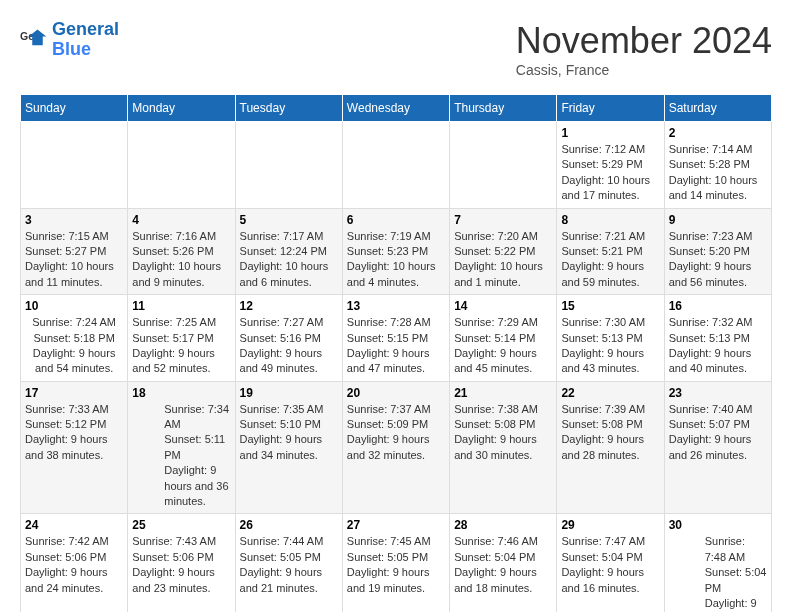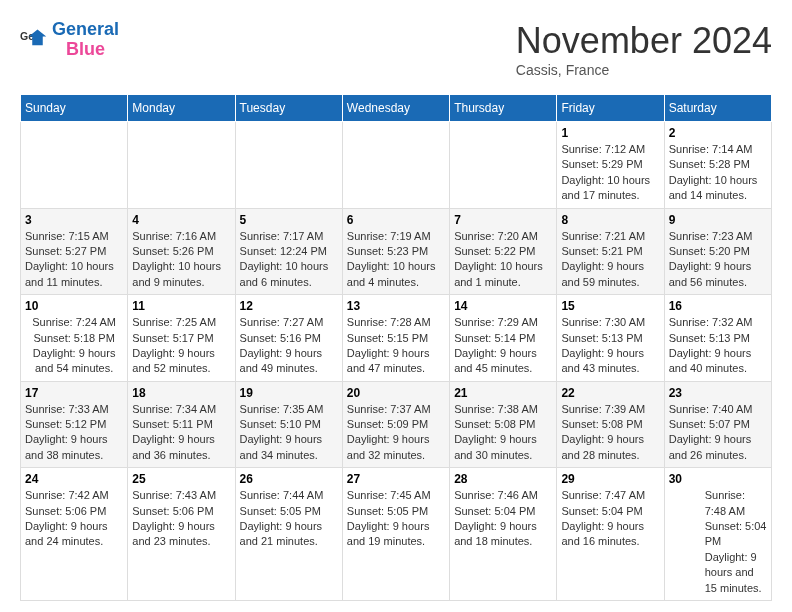--- a/index.html
+++ b/index.html
@@ -19,21 +19,20 @@
     .logo {
       display: flex;
       align-items: center;
       gap: 4px;
     }
     .logo-text {
       font-size: 18px;
       font-weight: bold;
       color: #333;
       line-height: 1.1;
-      text-align: center;
     }
     .logo-text span {
       color: #1a6ab5;
     }
     .logo-icon {
       width: 28px;
       height: 28px;
     }
     .title-area {
       text-align: left;
@@ -92,21 +91,21 @@
 <body>
 
 <div class="header">
   <div class="logo">
     <svg class="logo-icon" viewBox="0 0 32 32">
       <text x="0" y="16" font-size="12" font-weight="bold" fill="#333">Gen</text>
       <polygon points="20,4 30,12 26,12 26,22 14,22 14,12 10,12" fill="#1a6ab5"></polygon>
     </svg>
     <div class="logo-text">
       <div><span>General</span></div>
-      <div style="color:#ec4899;">Blue</div>
+      <div style="color:#3b82f6;">Blue</div>
     </div>
   </div>
   <div class="title-area">
     <div class="month-title">November 2024</div>
     <div class="location">Cassis, France</div>
   </div>
 </div>
 
 <table class="calendar">
   <thead>
@@ -230,21 +229,21 @@
       </tr>
       <tr>
         <td>
           <span class="day-num">17</span>
           <div class="day-info" style="white-space: pre-line;">Sunrise: 7:33 AM
 Sunset: 5:12 PM
 Daylight: 9 hours and 38 minutes.</div>
         </td>
         <td>
           <span class="day-num">18</span>
-          <div class="day-info" style="white-space: pre-line;">Sunrise: 7:34 AM
+          <div class="day-info" style="white-space: pre-line; margin-left: 32px;">Sunrise: 7:34 AM
 Sunset: 5:11 PM
 Daylight: 9 hours and 36 minutes.</div>
         </td>
         <td>
           <span class="day-num">19</span>
           <div class="day-info" style="white-space: pre-line;">Sunrise: 7:35 AM
 Sunset: 5:10 PM
 Daylight: 9 hours and 34 minutes.</div>
         </td>
         <td>

